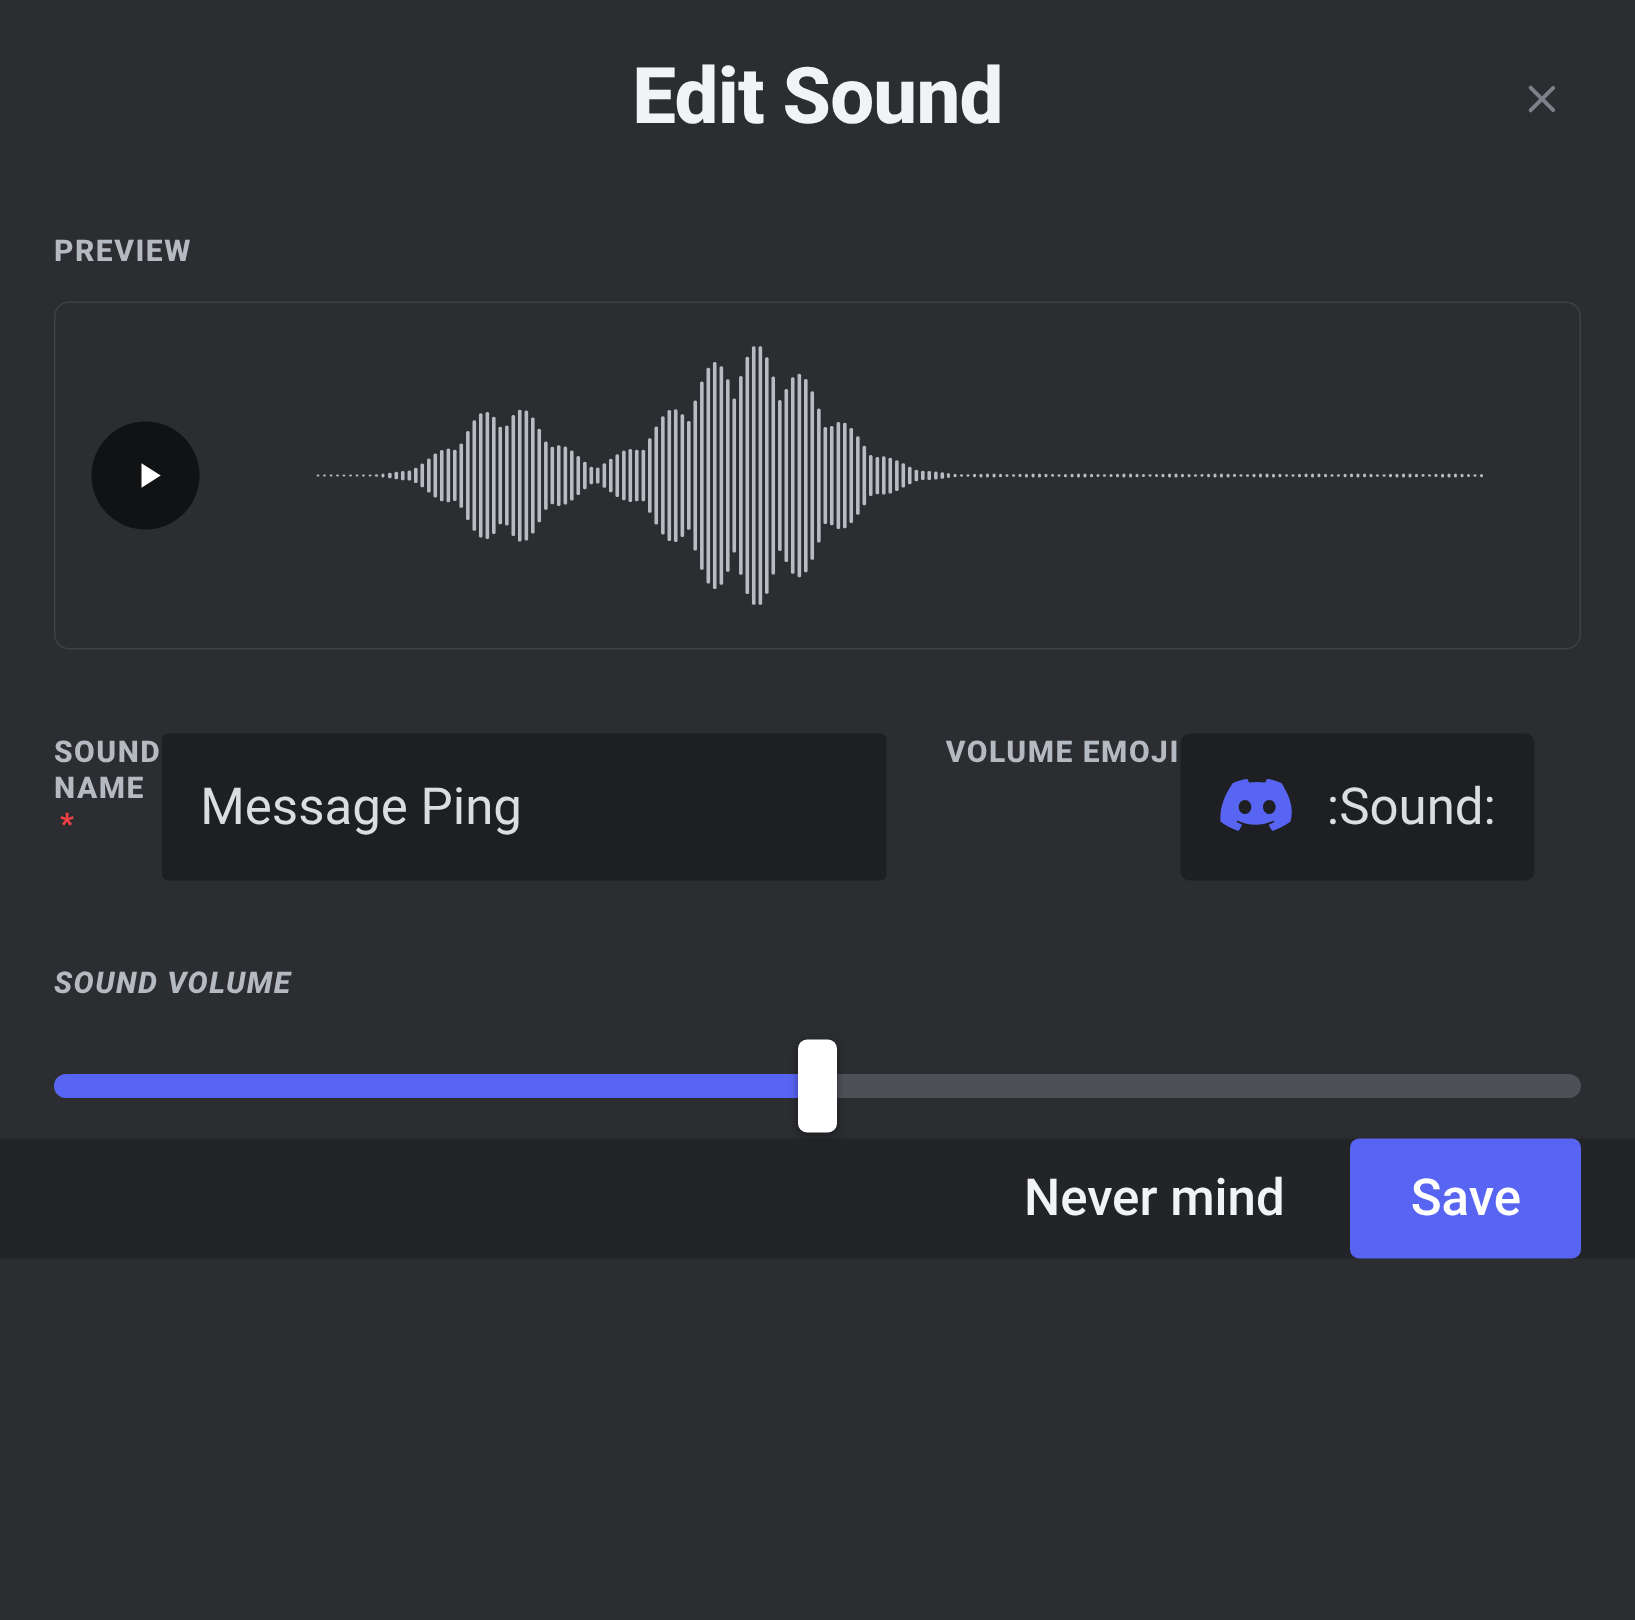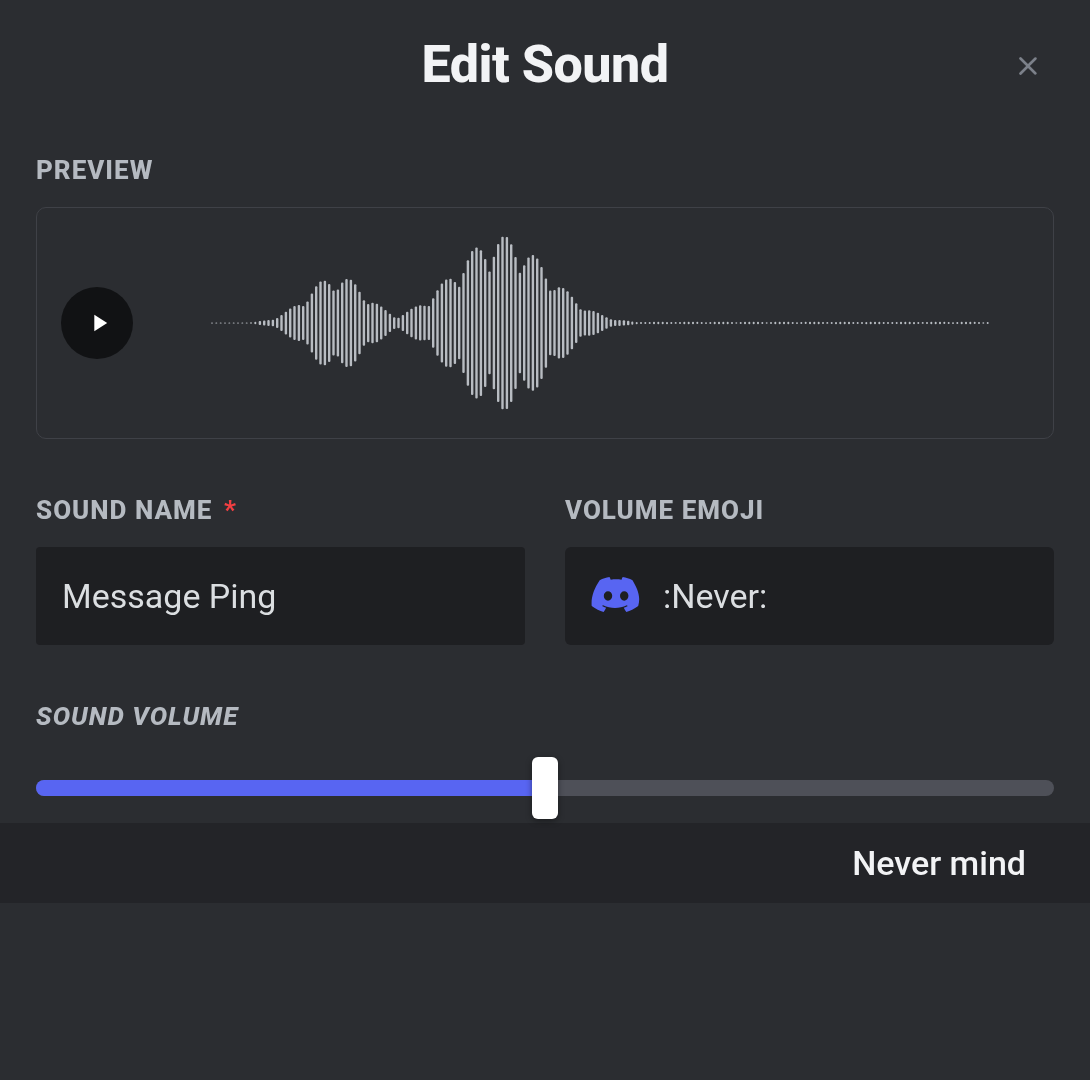--- a/index.html
+++ b/index.html
@@ -60,21 +60,21 @@
     border: none;
   }
   .close-btn svg { width: 40px; height: 40px; }
 
   .modal-body {
     padding: 50px 36px 0 36px;
     flex: 1;
   }
 
   .section-label {
-    font-size: 26px;
+    font-size: 20px;
     font-weight: 800;
     letter-spacing: 1px;
     color: var(--text-label);
     margin-bottom: 22px;
   }
   .required { color: var(--required); margin-left: 4px; }
 
   .preview-box {
     border: 1px solid var(--border);
     border-radius: 10px;
@@ -108,21 +108,21 @@
   }
 
   .field-row {
     display: flex;
     gap: 40px;
     margin-top: 56px;
   }
   .field {
     flex: 1;
     display: flex;
-    flex-direction: column;
+    flex-direction: row;
   }
   .input {
     background: var(--bg-darker);
     border: none;
     border-radius: 4px;
     height: 98px;
     padding: 0 26px;
     font-size: 34px;
     color: #dbdee1;
     outline: none;
@@ -421,33 +421,34 @@
           <span class="required">*</span>
         </div>
         <input class="input" type="text" value="Message Ping" style="">
       </div>
       <div class="field">
         <div class="section-label">VOLUME EMOJI</div>
         <div class="emoji-box">
           <svg class="emoji-icon" viewBox="0 0 50 38">
             <path fill="#5865f2" d="M41.5 3.2C38.4 1.7 35.1 0.7 31.7 0.1c-0.4 0.8-0.9 1.8-1.2 2.6-3.6-0.5-7.2-0.5-10.8 0-0.3-0.8-0.8-1.8-1.2-2.6C15.1 0.7 11.8 1.7 8.7 3.2 2.8 12-0.1 20.5 0.7 28.9c4.1 3 8 4.9 11.9 6.1 1-1.3 1.8-2.7 2.5-4.2-1.4-0.5-2.7-1.2-4-1.9 0.3-0.2 0.7-0.5 1-0.7 7.7 3.6 16.1 3.6 23.7 0 0.3 0.3 0.7 0.5 1 0.7-1.3 0.8-2.6 1.4-4 1.9 0.7 1.5 1.6 2.9 2.5 4.2 3.9-1.2 7.8-3.1 11.9-6.1C50.2 19.1 45.9 10.7 41.5 3.2zM17 23.7c-2.3 0-4.2-2.1-4.2-4.7s1.8-4.7 4.2-4.7 4.3 2.1 4.2 4.7C21.2 21.6 19.3 23.7 17 23.7zM33.2 23.7c-2.3 0-4.2-2.1-4.2-4.7s1.8-4.7 4.2-4.7 4.3 2.1 4.2 4.7C37.4 21.6 35.5 23.7 33.2 23.7z"></path>
           </svg>
-          <span class="emoji-text">:Never:</span>
+          <span class="emoji-text">:Sound:</span>
         </div>
       </div>
     </div>
 
     <div class="volume-section">
       <div class="section-label">SOUND VOLUME</div>
       <div class="slider-wrap">
         <div class="slider-track"></div>
         <div class="slider-fill" id="slider-fill" style="width: 50%;"></div>
         <div class="slider-thumb" id="slider-thumb" style="left: 50%;"></div>
       </div>
     </div>
 
   </div>
 
   <div class="modal-footer">
     <button class="btn-cancel">Never mind</button>
+    <button class="btn-save">Save</button>
   </div>
 
 </div>
 
 </body></html>

